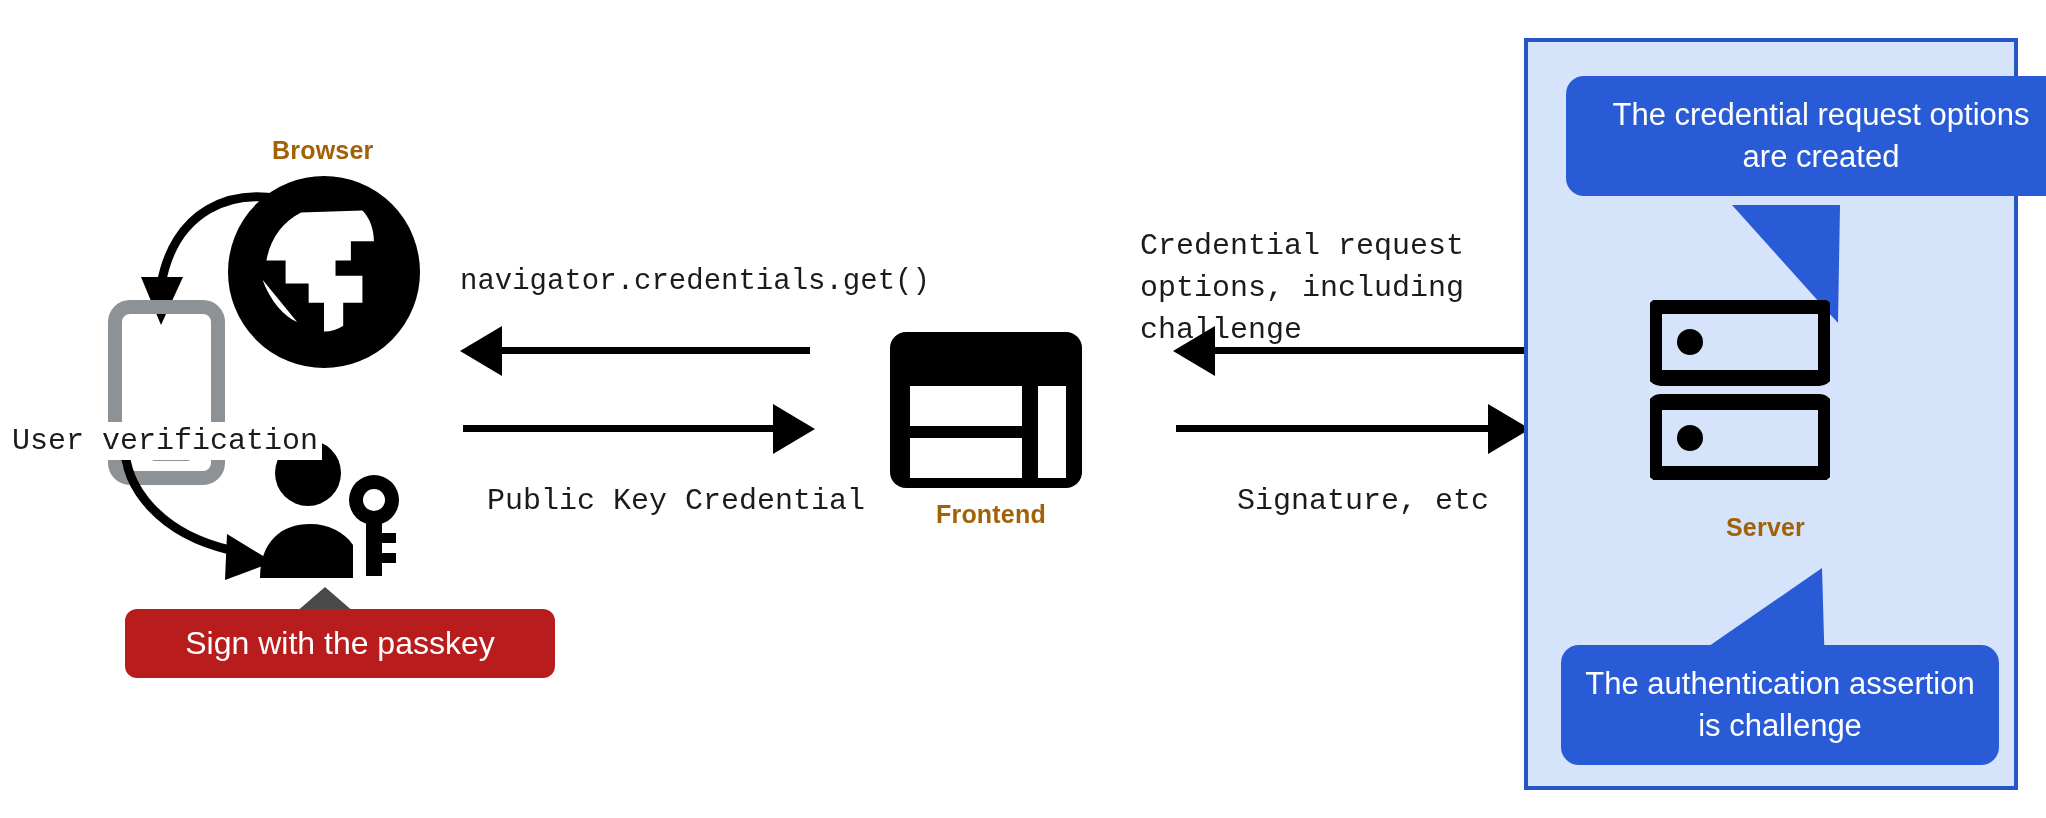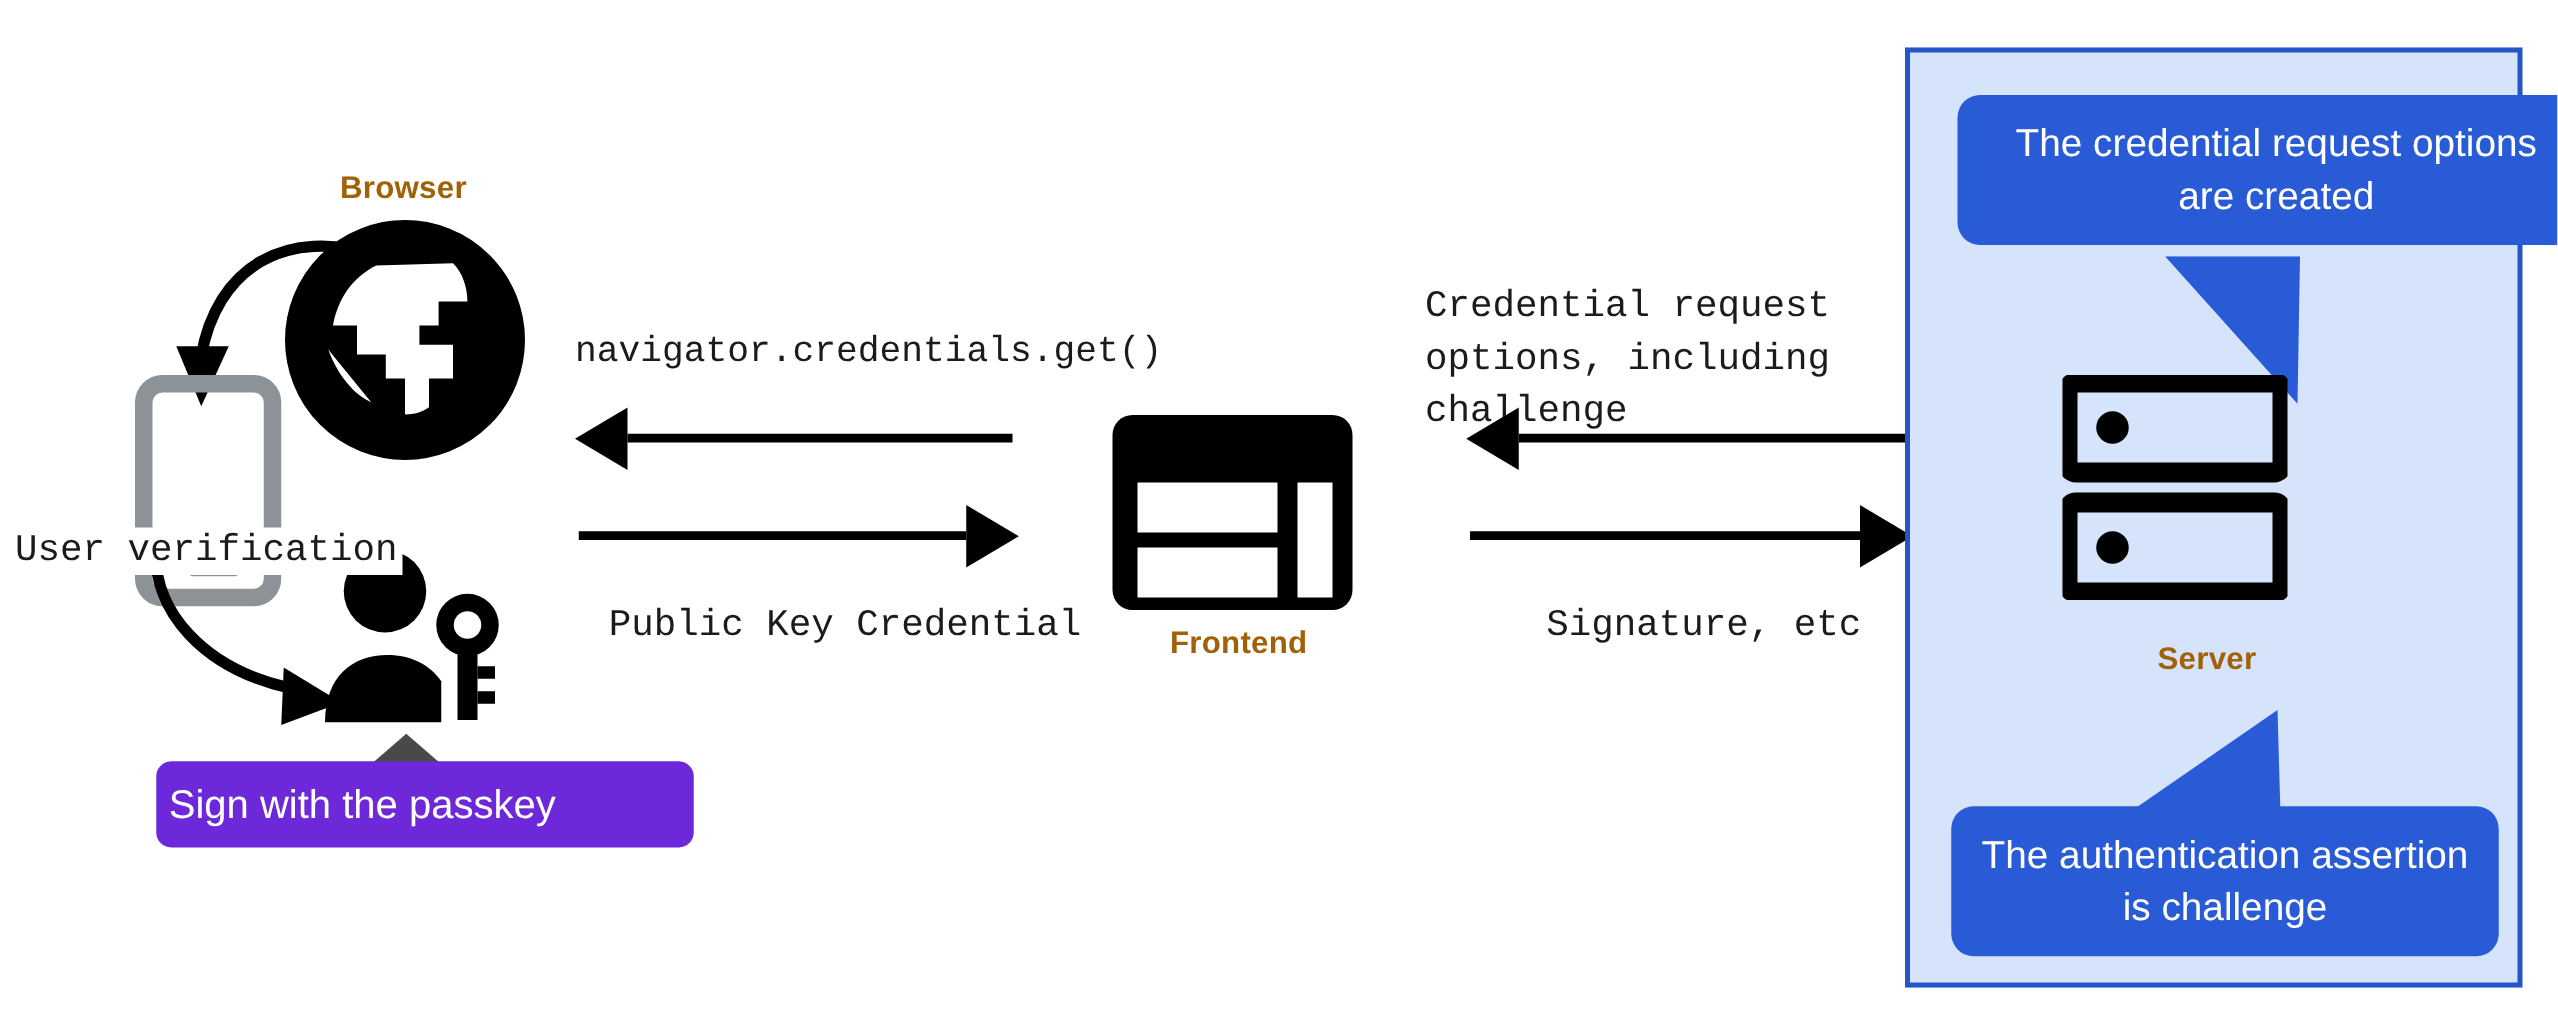--- a/index.html
+++ b/index.html
@@ -128,25 +128,25 @@
   }
   #callout-top { left: 1566px; top: 76px; width: 510px; }
   #callout-bottom { left: 1561px; top: 645px; width: 438px; }
 
   .callout-tail { position: absolute; }
 
   
   #passkey-tooltip {
     left: 125px; top: 609px;
     width: 430px;
-    background: #6d28d9;
+    background: #b91c1c;
     color: #ffffff;
     border-radius: 12px;
     font-size: 32px;
-    text-align: left;
+    text-align: center;
     padding: 16px 10px;
     box-sizing: border-box;
   }
   #passkey-tooltip-tail {
     left: 295px; top: 587px;
     width: 0; height: 0;
     border-left: 30px solid transparent;
     border-right: 30px solid transparent;
     border-bottom: 26px solid #49494a;
   }

